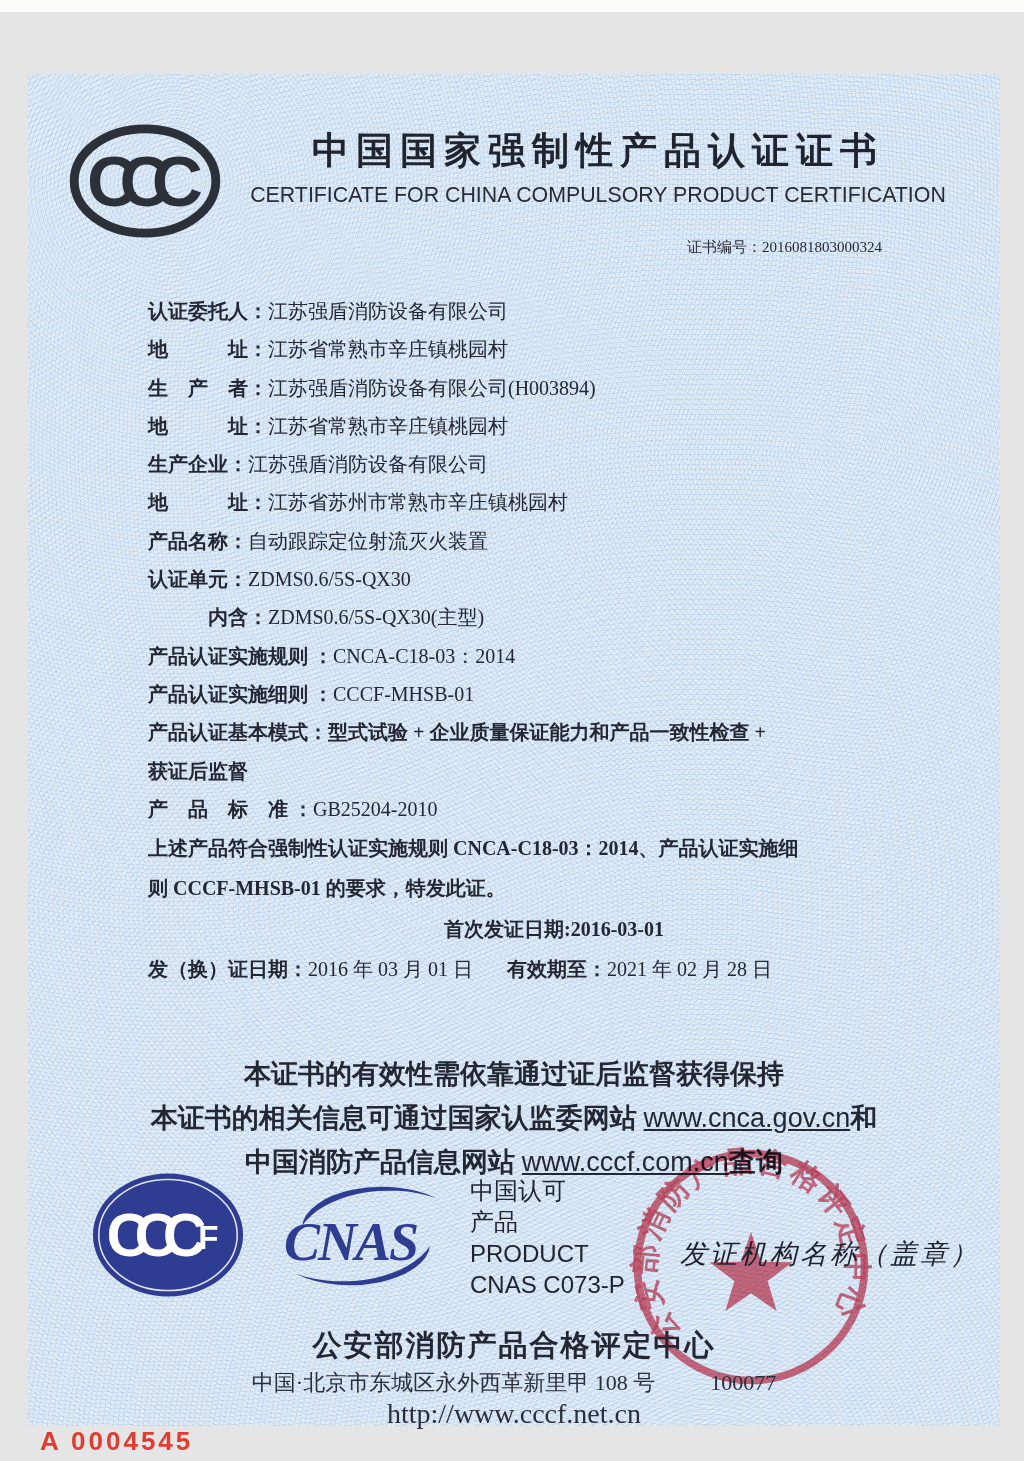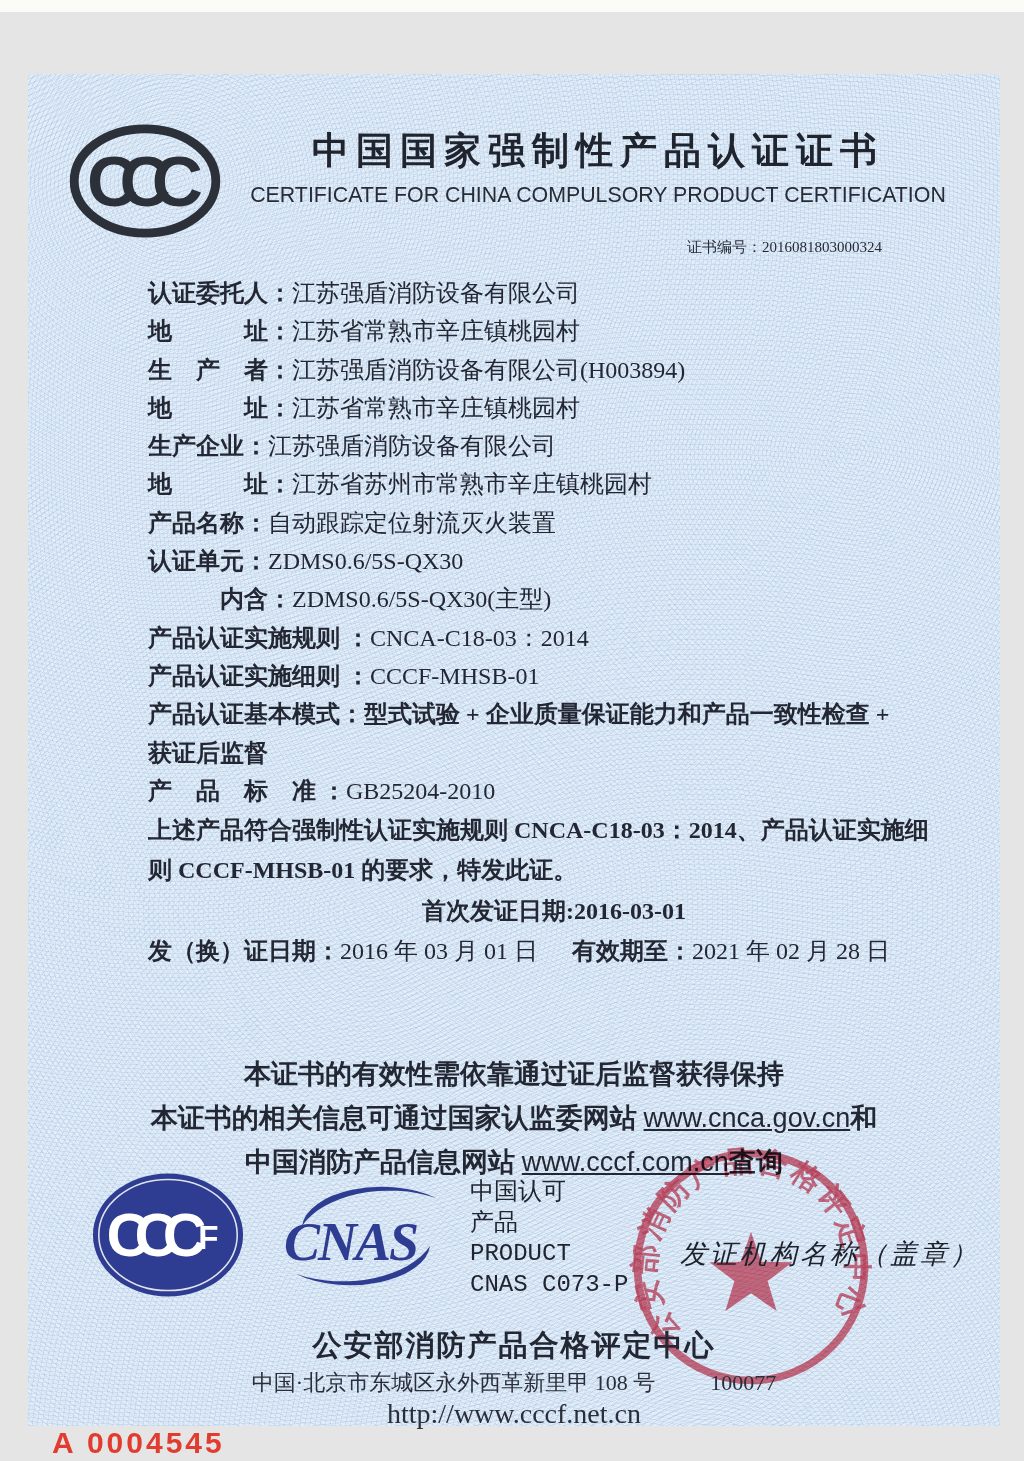--- a/index.html
+++ b/index.html
@@ -24,53 +24,53 @@
   }
   .title-en {
     position:absolute; left:190px; top:108px; width:760px; text-align:center;
     font-family:"Liberation Sans", sans-serif; font-size:22px; font-weight:400;
     color:#272b36; transform:scaleX(.97); transform-origin:center; white-space:nowrap;
   }
   .cert-no {
     position:absolute; top:164px; right:118px; font-size:15px; color:#272b36; white-space:nowrap;
   }
 
-  .body-block { position:absolute; left:120px; right:40px; top:200px; font-size:24px; }
+  .body-block { position:absolute; left:120px; right:40px; top:218px; font-size:20px; }
   .row { line-height:38.3px; white-space:nowrap; }
   .row .lbl { font-weight:700; }
   .row.bold-val .val { font-weight:700; }
   .statement { line-height:40px; font-weight:700; white-space:nowrap; }
   .first-issue { line-height:40px; font-weight:700; text-align:center; margin-top:1px; }
   .issue-line { line-height:40px; white-space:nowrap; }
   .issue-line .lbl { font-weight:700; }
   .issue-line .gap { display:inline-block; width:34px; }
 
   .notice { position:absolute; left:0; right:0; top:978px; text-align:center; font-size:27px; font-weight:700; }
   .notice div { line-height:44px; }
   .url { font-family:"Liberation Sans", sans-serif; font-weight:400; text-decoration:underline; letter-spacing:0;text-align:right; }
 
   .cccf-logo { position:absolute; left:62px; top:1096px; width:156px; height:130px; }
   .cnas-logo { position:absolute; left:252px; top:1102px; width:172px; height:122px; }
 
   .cnas-caption { position:absolute; left:442px; top:1102px; font-size:24px; line-height:31px; color:#20242e; }
-  .cnas-caption .sans { font-family:Liberation Mono, monospace; }
+  .cnas-caption .sans { font-family:Liberation Sans, sans-serif; }
 
   .stamp { position:absolute; left:592px; top:1062px; width:262px; height:262px; mix-blend-mode:multiply; opacity:.88; }
   .stamp-caption {
     position:absolute; left:652px; top:1162px; font-size:27px; font-style:italic;
     letter-spacing:3px; color:#1d212b; white-space:nowrap; z-index:3;
   }
 
   .issuer   { position:absolute; left:0; right:0; top:1252px; text-align:center; font-size:29px; font-weight:700; letter-spacing:2px; }
   .address  { position:absolute; left:0; right:0; top:1294px; text-align:center; font-size:22px; color:#2a2e3a; }
   .address .pc { display:inline-block; margin-left:55px; }
   .website  { position:absolute; left:0; right:0; top:1324px; text-align:center; font-size:28px; color:#2a2e3a; }
 
   .serial {
-    position:absolute; left:52px; top:1414px; font-size:30px; font-weight:700;
+    position:absolute; left:40px; top:1414px; font-size:26px; font-weight:700;
     color:#e23c30; letter-spacing:3px; font-family:"Liberation Sans", sans-serif;
   }
 </style>
 </head>
 <body>
 
 <div class="page">
   <div class="cert">
 
     <div class="ccc-logo">

